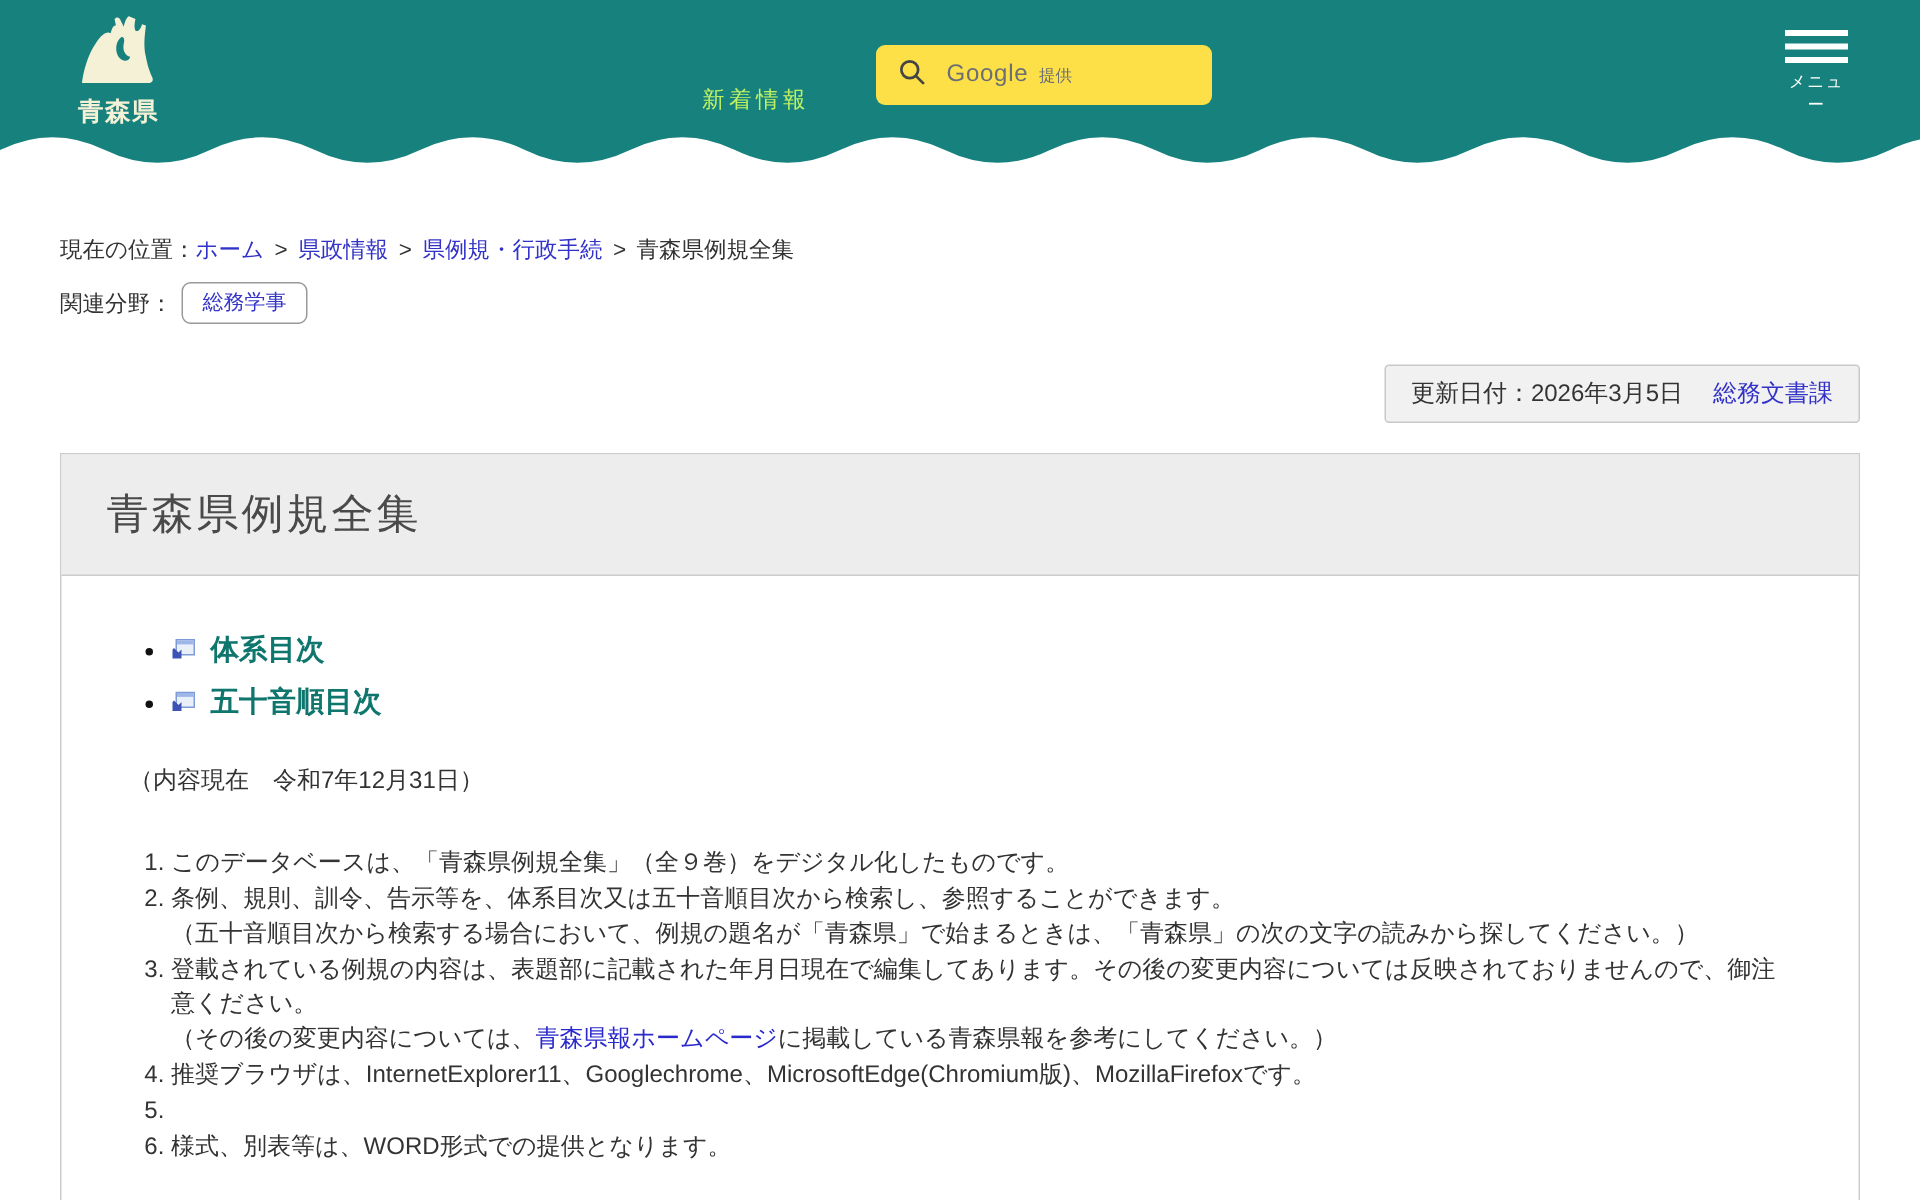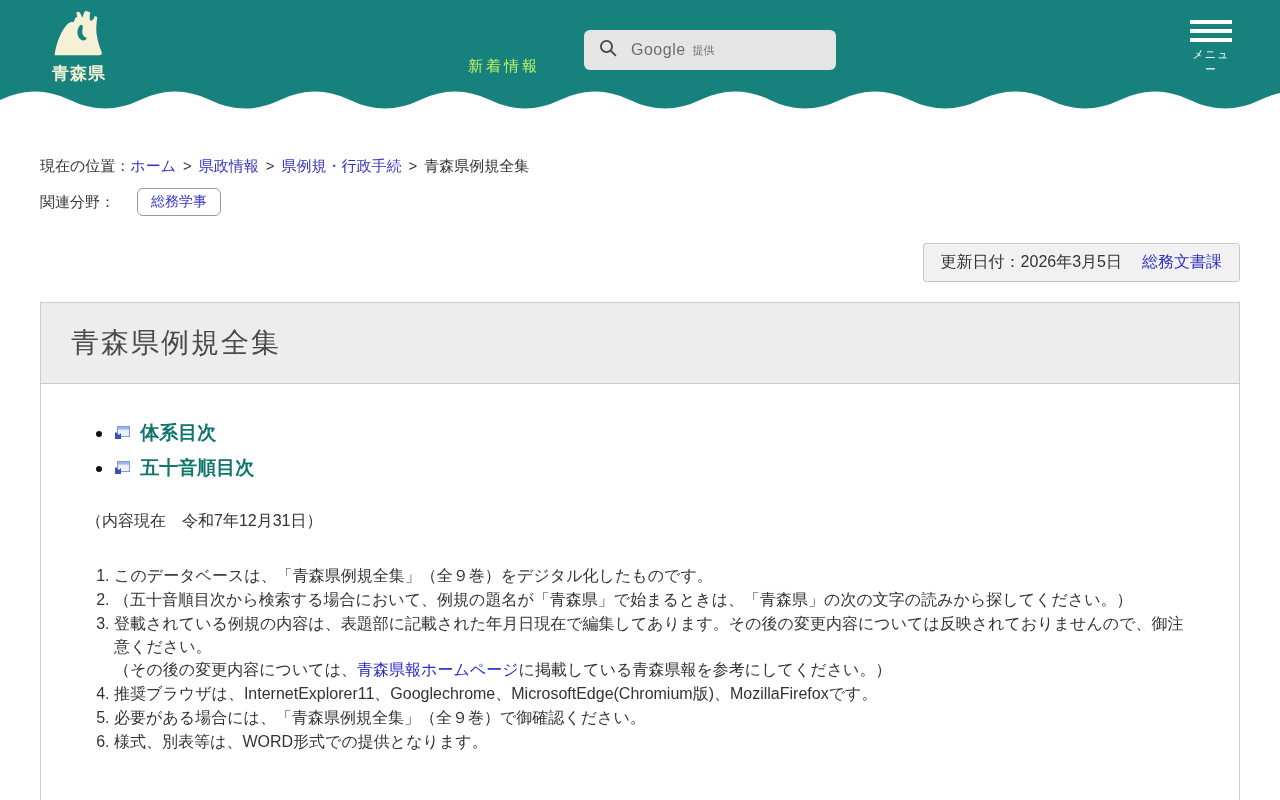--- a/index.html
+++ b/index.html
@@ -13,38 +13,38 @@
 
   
   .header { position: relative; height: 88px; background: #17827D; }
   .wave { display: block; width: 1280px; height: 23px; }
 
   .logo { position: absolute; left: 48px; top: 10px; display: flex; flex-direction: column; align-items: center; cursor: pointer; }
   .logo-text { color: #F5F1D7; font-size: 17px; font-weight: bold; letter-spacing: 1px; margin-top: 1px; }
 
   .newinfo { position: absolute; left: 468px; top: 57px; color: #bef264; font-size: 15px; letter-spacing: 3px; cursor: pointer; text-decoration: none; }
 
-  .search { position: absolute; left: 584px; top: 30px; width: 252px; height: 40px;
-            background: #e5e5e5; border-radius: 6px; display: flex; align-items: center;
+  .search { position: absolute; left: 584px; top: 30px; width: 224px; height: 40px;
+            background: #fde047; border-radius: 6px; display: flex; align-items: center;
             padding-left: 14px; cursor: text; }
   .search-google { color: #6b6f73; font-size: 16px; margin-left: 13px; letter-spacing: 0.5px; }
   .search-teikyou { color: #6b6f73; font-size: 11px; margin-left: 7px; }
 
   .menu { position: absolute; right: 48px; top: 20px; width: 42px; text-align: center; cursor: pointer; }
   .menu-bars span { display: block; height: 4px; background: #ffffff; margin-bottom: 5px; }
   .menu-label { color: #ffffff; font-size: 11px; letter-spacing: 1px; }
 
   
   .breadcrumb { margin: 46px 40px 0; font-size: 15px; color: #333; }
   .breadcrumb a { color: #3232C8; text-decoration: none; cursor: pointer; text-align: right; }
   .bc-sep { margin: 0 7px; color: #333; }
 
   .related { margin: 12px 40px 0; font-size: 15px; color: #333; display: flex; align-items: center; }
   .tag { display: inline-block; border: 1px solid #999; border-radius: 6px; padding: 4px 13px;
-         color: #3535C8; font-size: 14px; margin-left: 22px; cursor: pointer; background: #fff; }
+         color: #3535C8; font-size: 14px; margin-left: 6px; cursor: pointer; background: #fff; }
 
   
   .update-row { display: flex; justify-content: flex-end; margin: 27px 40px 0; align-items: flex-end; }
   .update-box { background: #F1F1F1; border: 1px solid #C8C8C8; border-radius: 3px;
                 padding: 8px 17px; font-size: 16px; color: #333; }
   .update-box a { color: #3232C8; margin-left: 20px; text-decoration: none; cursor: pointer; }
 
   
   .main { margin: 20px 40px 0; border: 1px solid #CCC; background: #fff; height: 600px; }
   .title-bar { background: #EDEDED; border-bottom: 1px solid #CCC; padding: 21px 30px; }
@@ -167,33 +167,33 @@
       </li>
     </ul>
 
     <p class="current">（内容現在　令和7年12月31日）</p>
 
     <ol class="notes">
       <li>
         <span>このデータベースは、「青森県例規全集」（全９巻）をデジタル化したものです。</span>
       </li>
       <li>
+        <span>条例、規則、訓令、告示等を、体系目次又は五十音順目次から検索し、参照することができます。</span>
         <div>（五十音順目次から検索する場合において、例規の題名が「青森県」で始まるときは、「青森県」の次の文字の読みから探してください。）</div>
       </li>
       <li>
         <span>登載されている例規の内容は、表題部に記載された年月日現在で編集してあります。その後の変更内容については反映されておりませんので、御注意ください。</span>
         <div>
           <span>（その後の変更内容については、</span><a class="txtlink">青森県報ホームページ</a><span>に掲載している青森県報を参考にしてください。）</span>
         </div>
       </li>
       <li>
         <span>推奨ブラウザは、InternetExplorer11、Googlechrome、MicrosoftEdge(Chromium版)、MozillaFirefoxです。</span>
       </li>
       <li>
-        <div>必要がある場合には、「青森県例規全集」（全９巻）で御確認ください。</div>
       </li>
       <li>
         <span>様式、別表等は、WORD形式での提供となります。</span>
       </li>
     </ol>
 
   </div>
 </div>
 
 </body></html>

